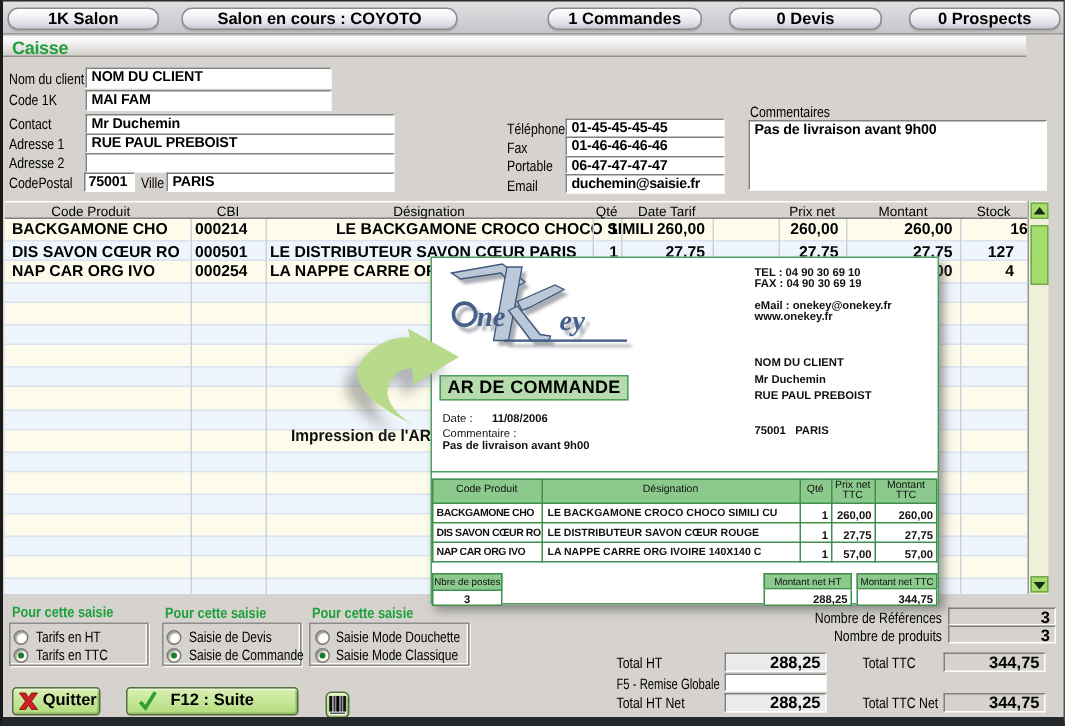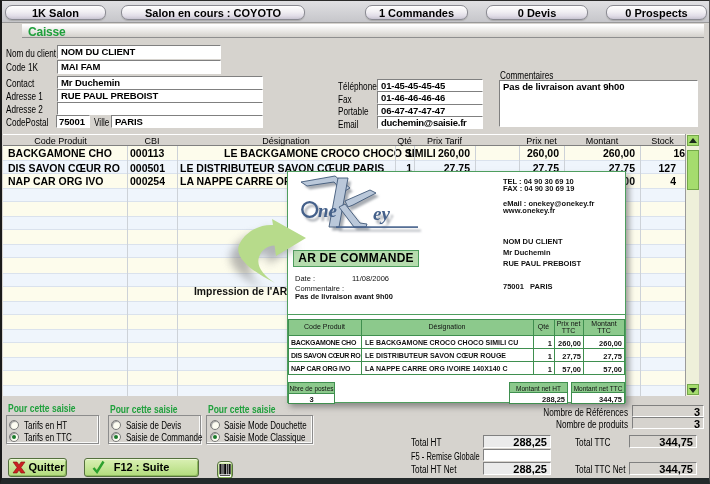--- a/index.html
+++ b/index.html
@@ -14,21 +14,21 @@
   border-bottom:6px solid #23292a; border-right:1px solid #555; pointer-events:none; z-index:99; }
 .abs { position:absolute; }
 #topbar { left:2px; top:1px; width:707px; height:22px; background:linear-gradient(#e0e0e3,#c6c6ca); border-bottom:1px solid #999; }
 .pill {
   position:absolute; top:5px; height:15px;
   border:1px solid #8a8a92; border-radius:7px;
   background:linear-gradient(#fefefe 0%, #f1eff3 45%, #e2dee8 75%, #c9c5d2 100%);
   box-shadow: inset 0 1px 0 #ffffff, 0 1px 1px #aaa;
   text-align:center; font-weight:bold; font-size:11px; line-height:14px; color:#000;
 }
-#caissebar { left:2px; top:24px; width:682px; height:14px; background:linear-gradient(#ffffff,#d4d1cc); border-bottom:1px solid #8f8f8f; border-top:1px solid #fff;margin-left:20px; }
+#caissebar { left:2px; top:24px; width:682px; height:14px; background:linear-gradient(#ffffff,#d4d1cc); border-bottom:1px solid #8f8f8f; border-top:1px solid #fff; }
 #caissebar span { position:absolute; left:6px; top:0px; color:#1fa03c; font-weight:bold; font-size:12px; letter-spacing:-0.2px; }
 .lbl { position:absolute; font-size:10px; color:#000; white-space:nowrap; transform:scaleX(0.82); transform-origin:0 50%; }
 .lbl.r { transform-origin:100% 50%; }
 .field {
   position:absolute; background:#fff;
   border-top:1px solid #808080; border-left:1px solid #808080;
   border-bottom:1px solid #ffffff; border-right:1px solid #ffffff;
   font-weight:bold; font-size:9.5px; letter-spacing:-0.1px; line-height:12px; padding-left:3px; overflow:hidden; white-space:nowrap;
 }
 #grid { left:3px; top:134px; width:682px; height:262px; background:#fdfcec; overflow:hidden; }
@@ -103,21 +103,21 @@
 <div class="field" style="left:377px;top:104px;width:106px;height:12px;">06-47-47-47-47</div>
 <div class="lbl" style="left:338px;top:119px;">Email</div>
 <div class="field" style="left:377px;top:116px;width:106px;height:13px;letter-spacing:-0.25px;">duchemin@saisie.fr</div>
 
 <div class="lbl" style="left:500px;top:70px;">Commentaires</div>
 <div class="field" style="left:499px;top:80px;width:199px;height:47px;">Pas de livraison avant 9h00</div>
 
 <div id="grid" class="abs">
 <div class="row c" style="top:12.0px;height:14.1px;">
 <div class="cell" style="left:5px;">BACKGAMONE CHO</div>
-<div class="cell" style="left:127px;">000113</div>
+<div class="cell" style="left:127px;">000214</div>
 <div class="cell" style="left:177px;width:212px;margin-left:44px;">LE BACKGAMONE CROCO CHOCO SIMILI</div>
 <div class="cell" style="left:392px;width:17px;text-align:right;">1</div>
 <div class="cell" style="left:411px;width:56px;text-align:right;">260,00</div>
 <div class="cell" style="left:516px;width:40px;text-align:right;">260,00</div>
 <div class="cell" style="left:561px;width:71px;text-align:right;">260,00</div>
 <div class="cell" style="left:637px;width:36px;text-align:right;margin-left:15px;">160</div>
 </div>
 <div class="row b" style="top:26.1px;height:14.1px;">
 <div class="cell" style="left:5px;">DIS SAVON CŒUR RO</div>
 <div class="cell" style="left:127px;">000501</div>
@@ -174,21 +174,21 @@
 <div class="vline" style="left:411px;"></div>
 <div class="vline" style="left:472px;"></div>
 <div class="vline" style="left:516px;"></div>
 <div class="vline" style="left:561px;"></div>
 <div class="vline" style="left:637px;"></div>
 <div class="hdr">
 <div style="left:0px;width:115px;">Code Produit</div>
 <div style="left:124px;width:50px;">CBI</div>
 <div style="left:174px;width:218px;">Désignation</div>
 <div style="left:392px;width:19px;">Qté</div>
-<div style="left:411px;width:61px;">Prix Tarif</div>
+<div style="left:411px;width:61px;">Date Tarif</div>
 <div style="left:472px;width:44px;margin-top:45px;">Remise</div>
 <div style="left:516px;width:45px;">Prix net</div>
 <div style="left:561px;width:76px;">Montant</div>
 <div style="left:637px;width:45px;">Stock</div>
 </div>
 </div>
 <div id="sb" class="abs">
   <div class="sbbtn" style="top:1px;height:11px;">
       <svg width="8" height="6">
         <path d="M4 0 L8 5 L0 5 Z" fill="#1a2a1a"></path>
@@ -246,21 +246,21 @@
   <div class="t" style="left:215px;top:5px;">TEL : 04 90 30 69 10</div>
   <div class="t" style="left:215px;top:12px;">FAX : 04 90 30 69 19</div>
   <div class="t" style="left:215px;top:27px;">eMail : onekey@onekey.fr</div>
   <div class="t" style="left:215px;top:34px;">www.onekey.fr</div>
   <div class="t" style="left:215px;top:65px;">NOM DU CLIENT</div>
   <div class="t" style="left:215px;top:76px;">Mr Duchemin</div>
   <div class="t" style="left:215px;top:87px;">RUE PAUL PREBOIST</div>
   <div class="t" style="left:215px;top:110px;">75001&nbsp;&nbsp;&nbsp;PARIS</div>
   <div style="position:absolute;left:5px;top:78px;width:126px;height:17px;background:#b6dcae;border:1px solid #4e9e5e;color:#000;font-weight:bold;font-size:12px;text-align:center;line-height:15px;letter-spacing:0.2px;">AR DE COMMANDE</div>
   <div class="t" style="left:7px;top:102px;font-weight:normal;">Date :</div>
-  <div class="t" style="left:64px;top:102px;font-weight:normal;">11/08/2006</div>
+  <div class="t" style="left:40px;top:102px;font-weight:bold;">11/08/2006</div>
   <div class="t" style="left:7px;top:112px;font-weight:normal;">Commentaire :</div>
   <div class="t" style="left:7px;top:120px;">Pas de livraison avant 9h00</div>
   <div style="position:absolute;left:-1px;top:142px;width:339px;height:1px;background:#4e9e5e;"></div>
 <div style="position:absolute;left:0px;top:147px;width:337px;height:56px;">
 <div style="position:absolute;left:0;top:0;width:337px;height:17px;background:#8cc98c;border:1px solid #3f8f4f;"></div>
 <div class="t" style="left:0px;top:4px;width:73px;text-align:center;font-weight:normal;font-size:7px;">Code Produit</div>
 <div class="t" style="left:73px;top:4px;width:172px;text-align:center;font-weight:normal;font-size:7px;">Désignation</div>
 <div class="t" style="left:245px;top:4px;width:21px;text-align:center;font-weight:normal;font-size:7px;">Qté</div>
 <div class="t" style="left:266px;top:1px;width:29px;text-align:center;font-weight:normal;font-size:7px;">Prix net<br>TTC</div>
 <div class="t" style="left:295px;top:1px;width:42px;text-align:center;font-weight:normal;font-size:7px;">Montant<br>TTC</div>

